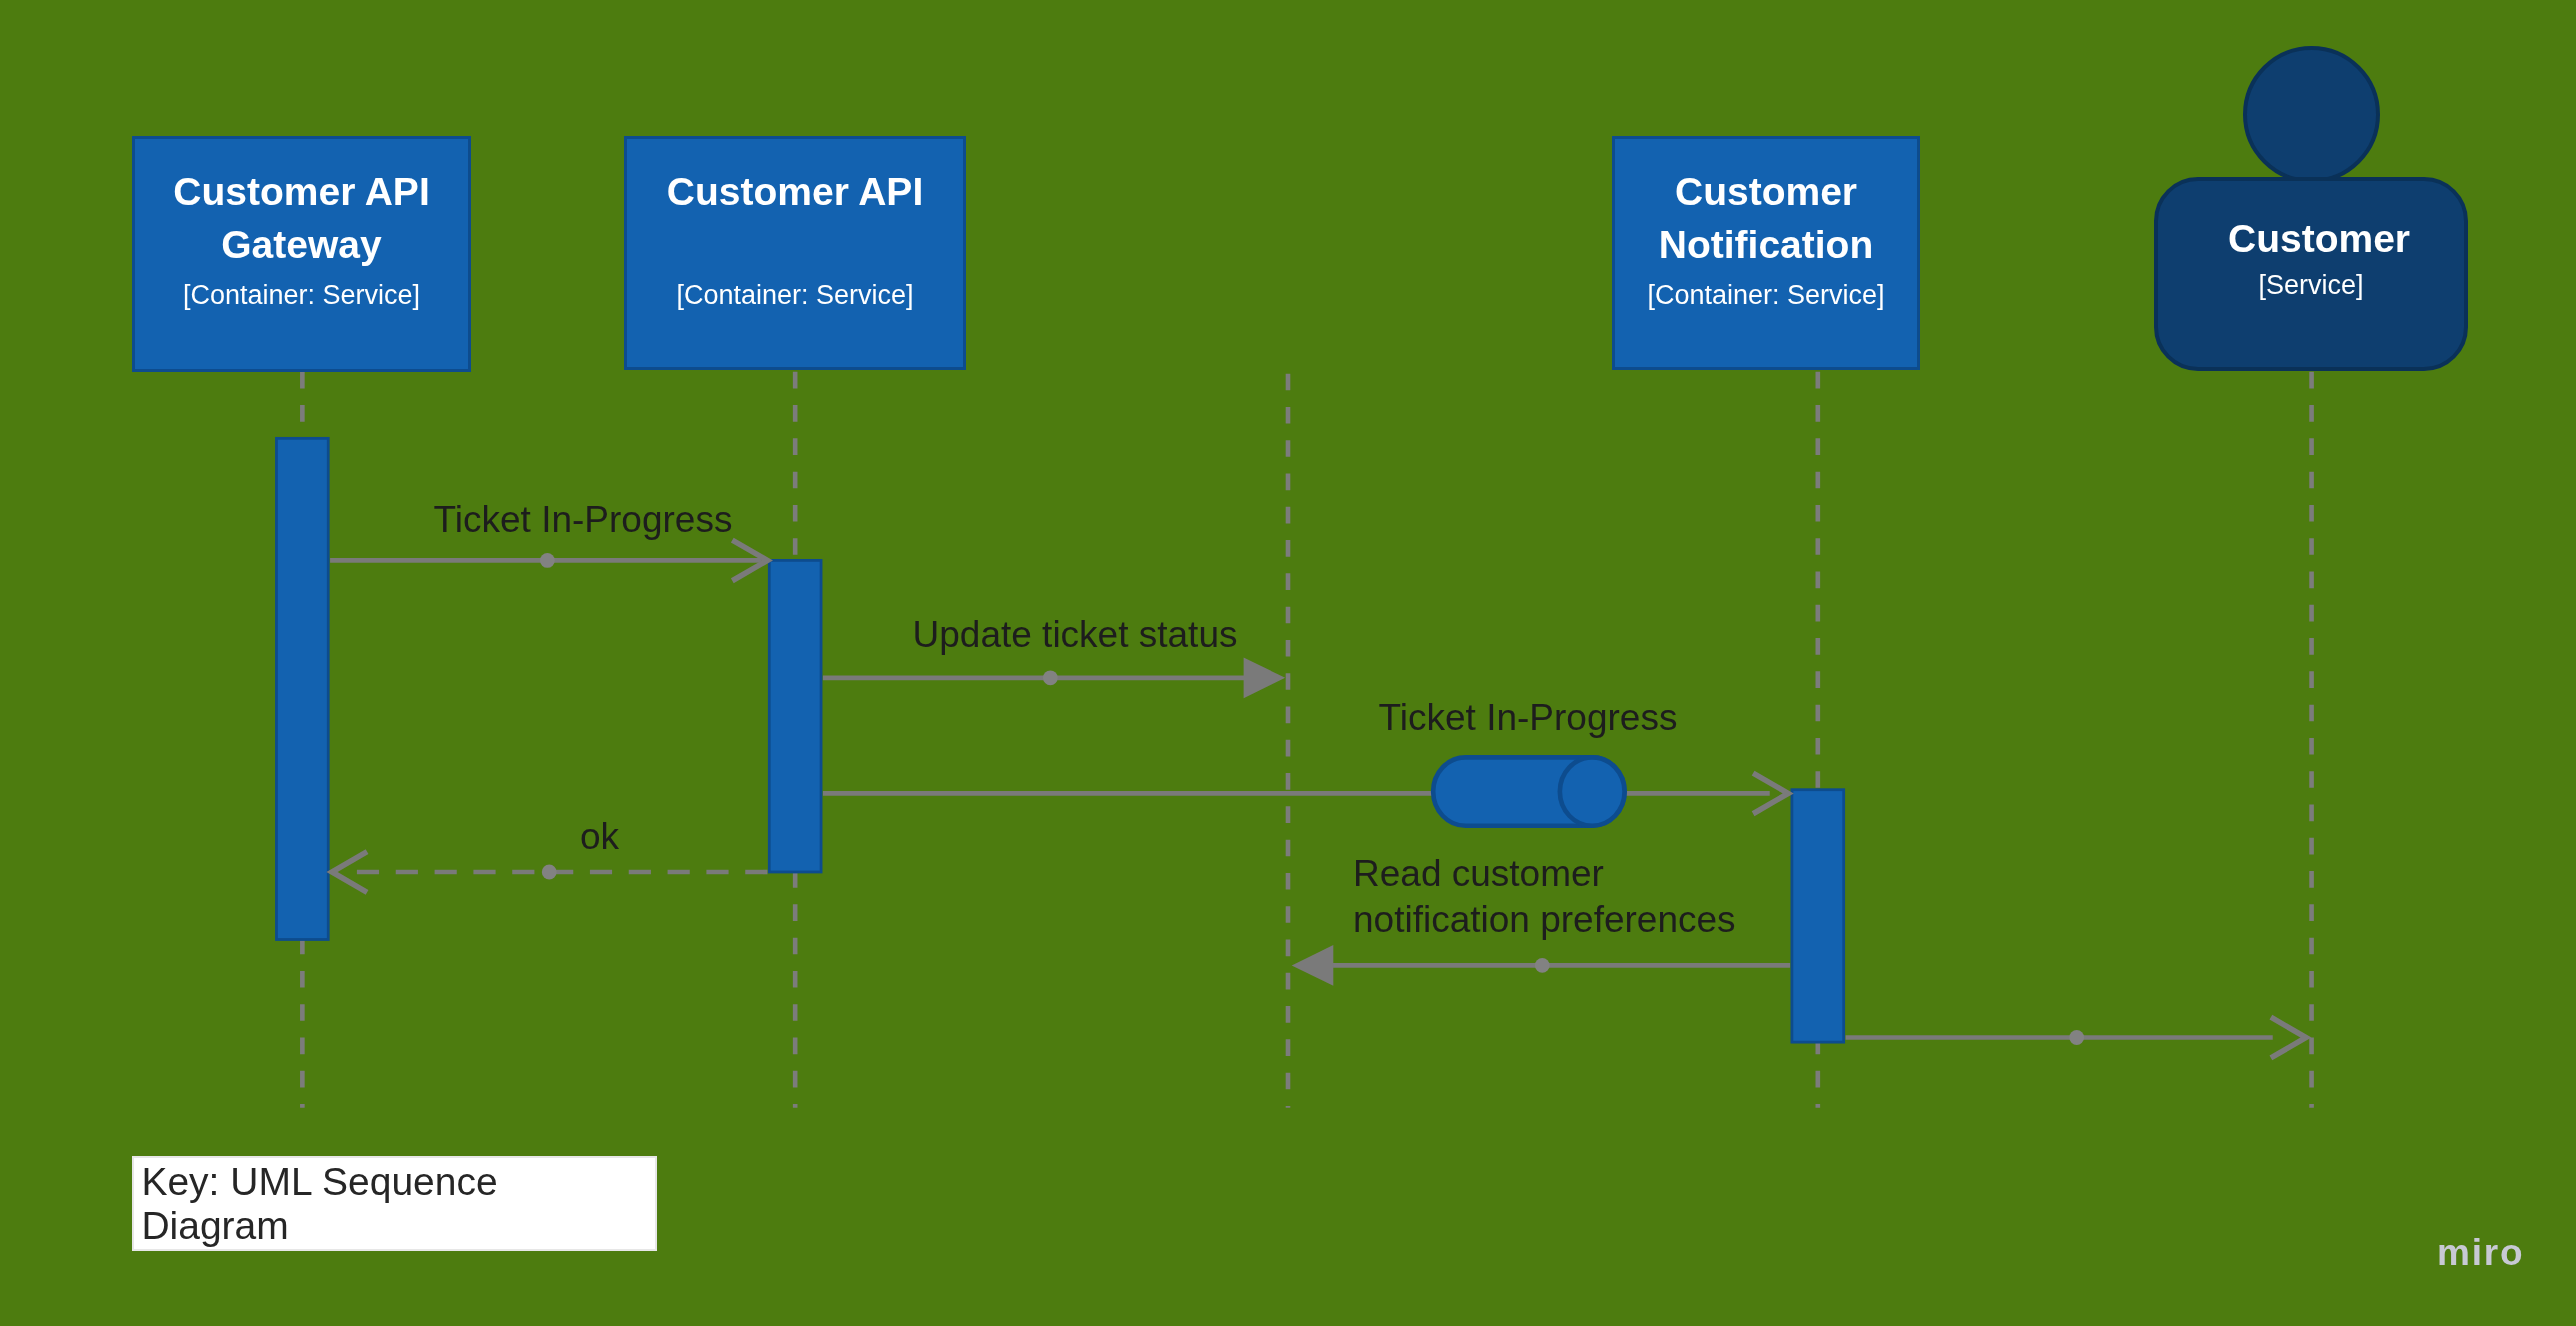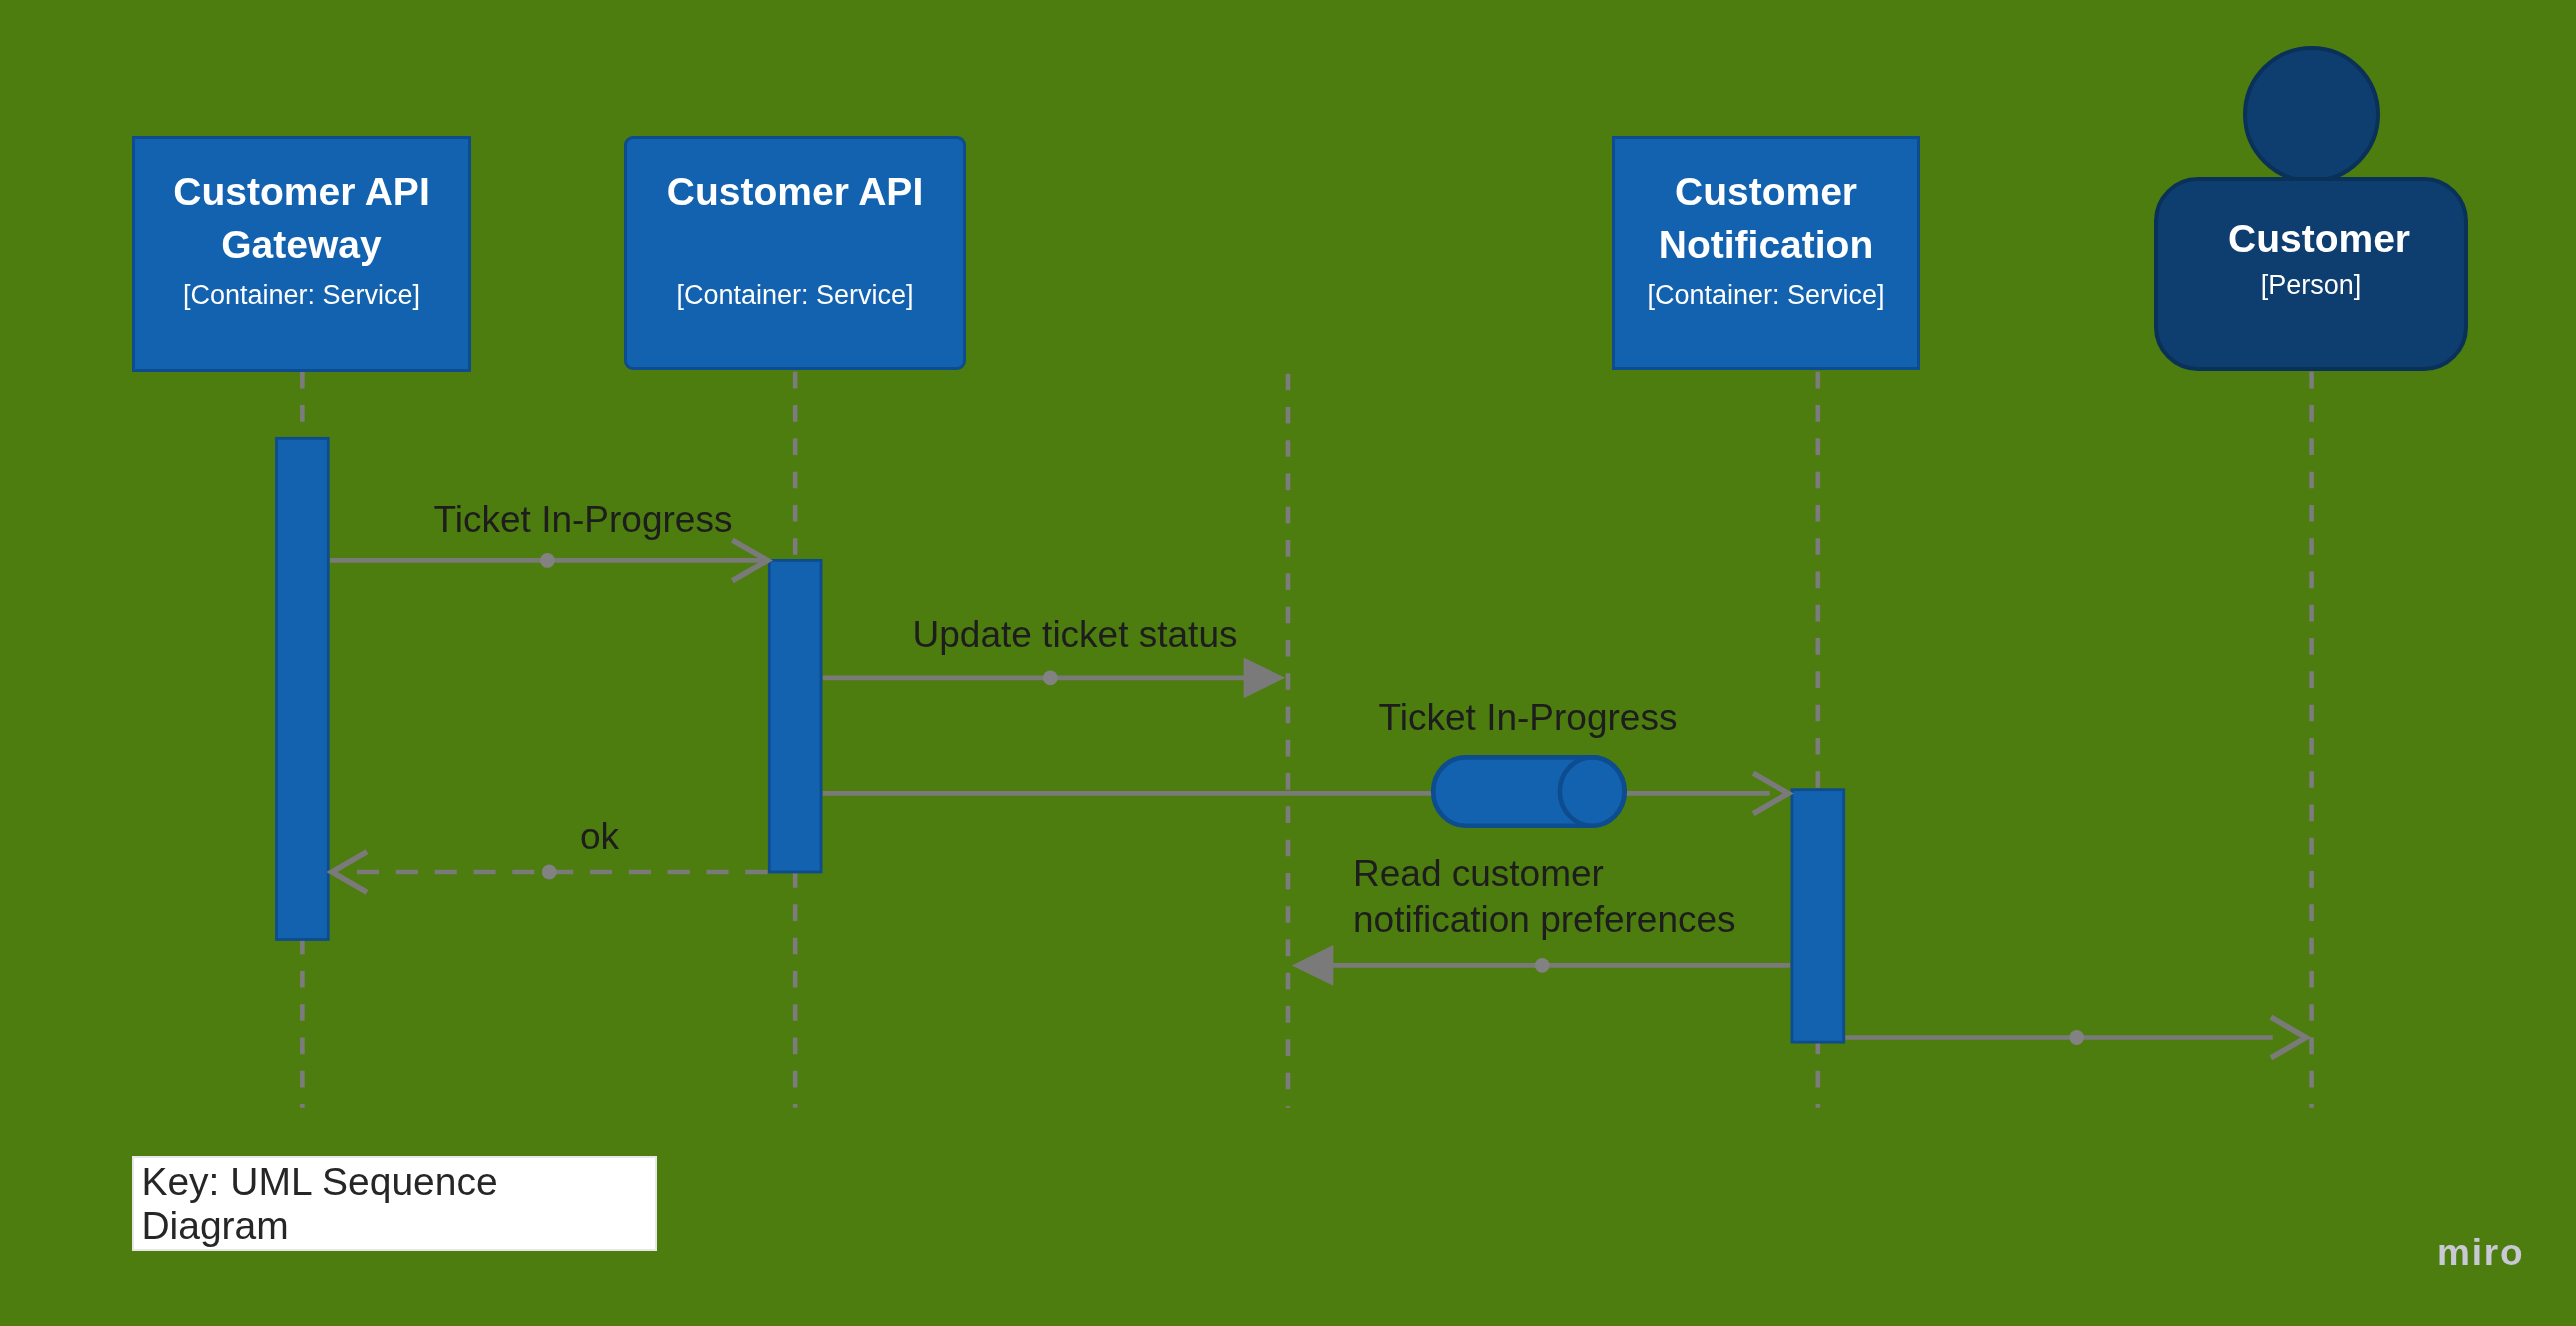--- a/index.html
+++ b/index.html
@@ -116,36 +116,36 @@
       <polyline points="2456,1100 2494,1122 2456,1144" fill="none" stroke="#7a7a7a" stroke-width="6"></polyline>
       <circle cx="2246" cy="1122" r="8" fill="#828282"></circle>
     </g>
   </svg>
 
   <div class="actor-box" style="left:132px;top:136px;width:339px;height:236px;">
     <div class="actor-title" style="top:26px;">Customer API Gateway</div>
     <div class="actor-subtitle" style="top:141px;">[Container: Service]</div>
   </div>
 
-  <div class="actor-box" style="left:624px;top:136px;width:342px;height:234px;border-radius:9px;">
+  <div class="actor-box" style="left:624px;top:136px;width:342px;height:234px;">
     <div class="actor-title" style="top:26px;">Customer API</div>
     <div class="actor-subtitle" style="top:141px;">[Container: Service]</div>
   </div>
 
 
   <div class="actor-box" style="left:1612px;top:136px;width:308px;height:234px;">
     <div class="actor-title wrap-center" style="top:26px;width:277px;">Customer Notification</div>
     <div class="actor-subtitle" style="top:141px;">[Container: Service]</div>
   </div>
 
   <div class="person-wrap" style="left:2154px;top:46px;width:314px;height:325px;">
     <div class="person-head" style="left:89px;top:0px;width:137px;height:137px;"></div>
     <div class="person-body" style="left:0px;top:131px;width:314px;height:194px;">
       <div class="actor-title" style="top:31px;padding-left:8px;">Customer</div>
-      <div class="actor-subtitle" style="top:89px;">[Person]</div>
+      <div class="actor-subtitle" style="top:89px;">[Service]</div>
     </div>
   </div>
 
   <div class="msg-label msg-center" style="left:352px;top:497px;width:462px;">Ticket In-Progress</div>
 
   <div class="msg-label msg-center" style="left:844px;top:612px;width:462px;">Update ticket status</div>
 
   <div class="msg-label msg-center" style="left:1297px;top:695px;width:462px;">Ticket In-Progress</div>
 
   <div class="msg-label msg-center" style="left:507px;top:814px;width:185px;">ok</div>

